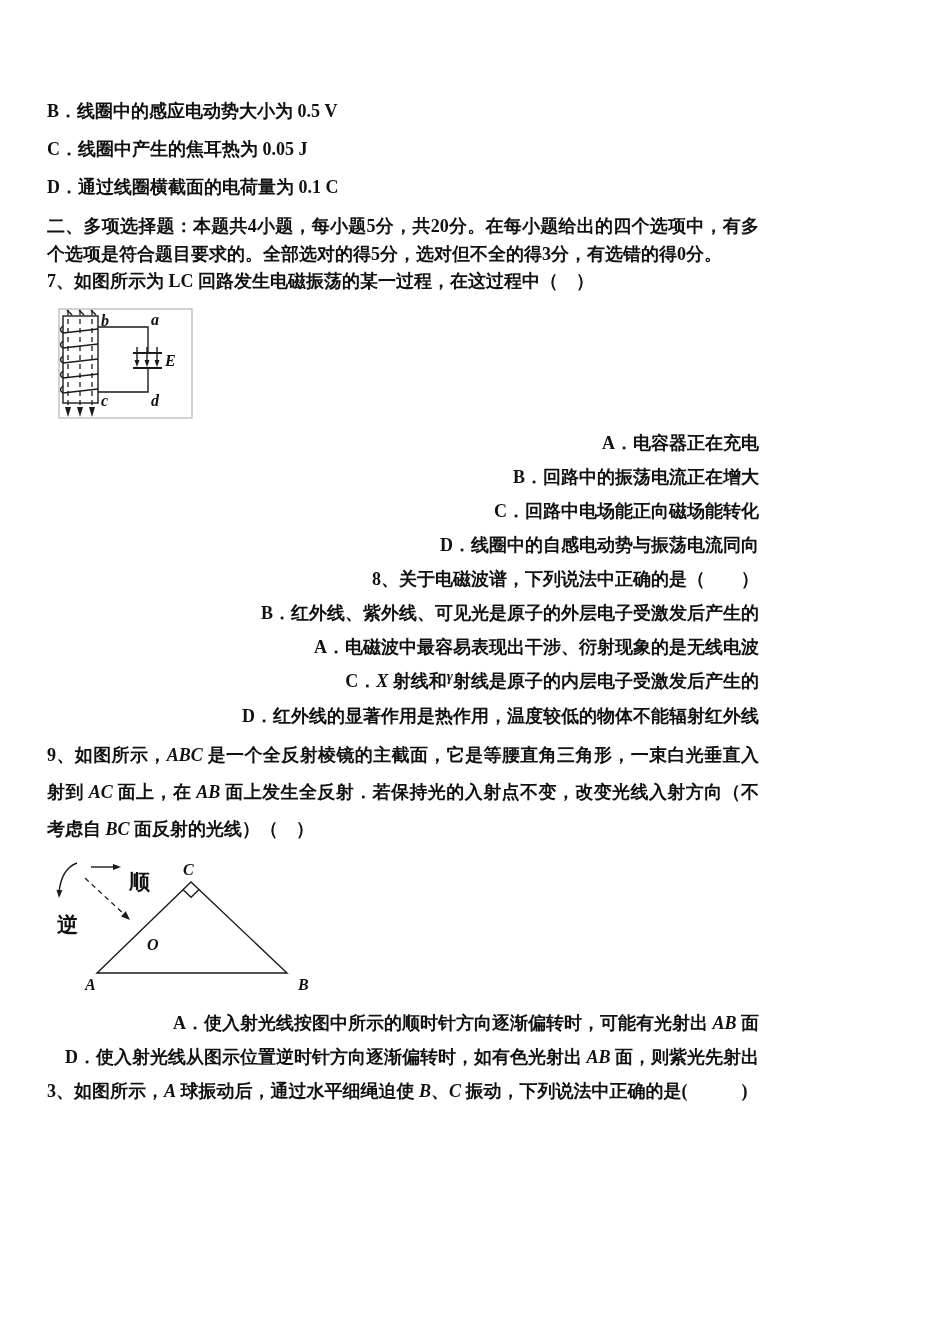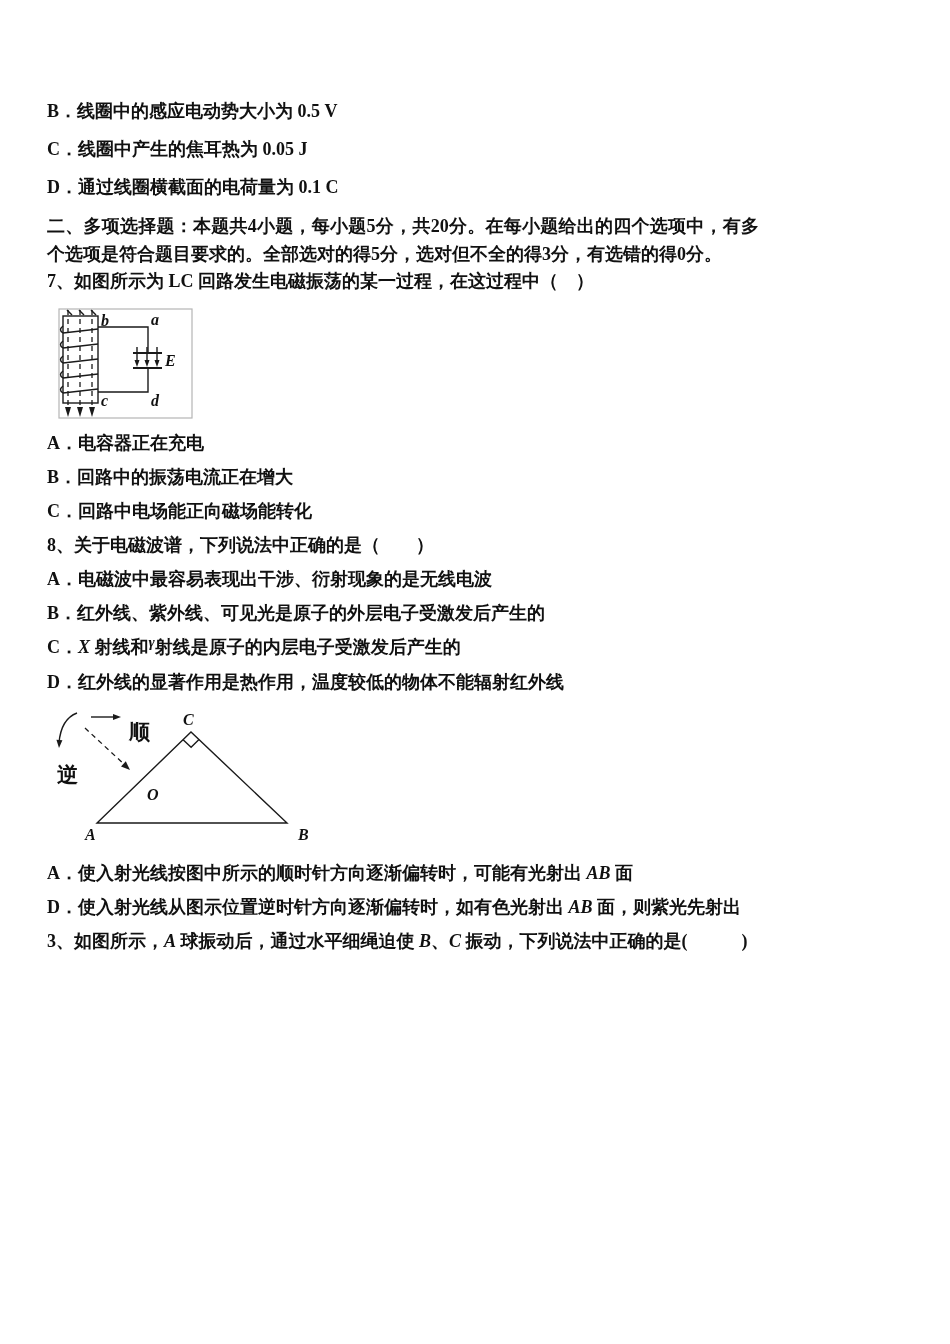--- a/index.html
+++ b/index.html
@@ -10,21 +10,21 @@
     box-sizing:border-box;
     padding:98px 29px 0 47px;
     font-family:"Liberation Serif","DejaVu Serif",serif;
     font-weight:600;
     font-size:18px;line-height:26px;
     color:#111;
     overflow:hidden;
   }
   p{margin:0;}
   .mb12{margin-bottom:12px;}
-  .mb8{margin-bottom:8px;}
+  .mb8{margin-bottom:8px;text-align:right;}
   .mb4{margin-bottom:12px;}
   .sec{line-height:28px;text-align:justify;}
   .q9stem{line-height:37px;text-align:justify;}
   .optA{margin-top:2px;}
   .q9optA{margin-top:12px;}
   .q9top{margin-top:6px;}
   .q10{margin-top:8px;}
   .it{font-style:italic;}
   .sup{position:relative;top:-6px;font-size:15px;font-style:italic;}
   svg{display:block;}
@@ -92,27 +92,29 @@
     <text x="46" y="26">b</text>
     <text x="96" y="25">a</text>
     <text x="46" y="106">c</text>
     <text x="96" y="106">d</text>
     <text x="110" y="66">E</text>
   </svg>
 
   <p class="optA mb8"><span>A．电容器正在充电</span></p>
   <p class="mb8"><span>B．回路中的振荡电流正在增大</span></p>
   <p class="mb8"><span>C．回路中电场能正向磁场能转化</span></p>
+  <p class="mb8"><span>D．线圈中的自感电动势与振荡电流同向</span></p>
 
   <p class="mb8"><span>8、关于电磁波谱，下列说法中正确的是（　　）</span></p>
+  <p class="mb8"><span>B．红外线、紫外线、可见光是原子的外层电子受激发后产生的</span></p>
   <p class="mb8"><span>A．电磁波中最容易表现出干涉、衍射现象的是无线电波</span></p>
-  <p class="mb8"><span>B．红外线、紫外线、可见光是原子的外层电子受激发后产生的</span></p>
   <p class="mb8"><span>C．</span><span class="it">X</span><span> 射线和</span><span class="it sup">γ</span><span>射线是原子的内层电子受激发后产生的</span></p>
   <p class="mb8"><span>D．红外线的显著作用是热作用，温度较低的物体不能辐射红外线</span></p>
 
+  <p class="q9stem q9top"><span>9、如图所示，</span><span class="it">ABC</span><span> 是一个全反射棱镜的主截面，它是等腰直角三角形，一束白光垂直入射到 </span><span class="it">AC</span><span> 面上，在 </span><span class="it">AB</span><span> 面上发生全反射．若保持光的入射点不变，改变光线入射方向（不考虑自 </span><span class="it">BC</span><span> 面反射的光线）（　）</span></p>
 
   <svg class="fig2" width="280" height="145" viewBox="0 0 280 145">
     <polygon class="k" points="42,120 232,120 136,29"></polygon>
     <polyline class="k" points="128.1,36.7 136.1,44.2 144,36.6"></polyline>
 
     <line class="kd" x1="30" y1="25" x2="71" y2="63"></line>
     <polygon class="fill" points="0,0 -9,3.5 -9,-3.5" transform="translate(75,67) rotate(43)"></polygon>
 
     <line class="k" x1="36" y1="14" x2="61" y2="14"></line>
     <polygon class="fill" points="0,0 -8,3 -8,-3" transform="translate(66,14)"></polygon>

